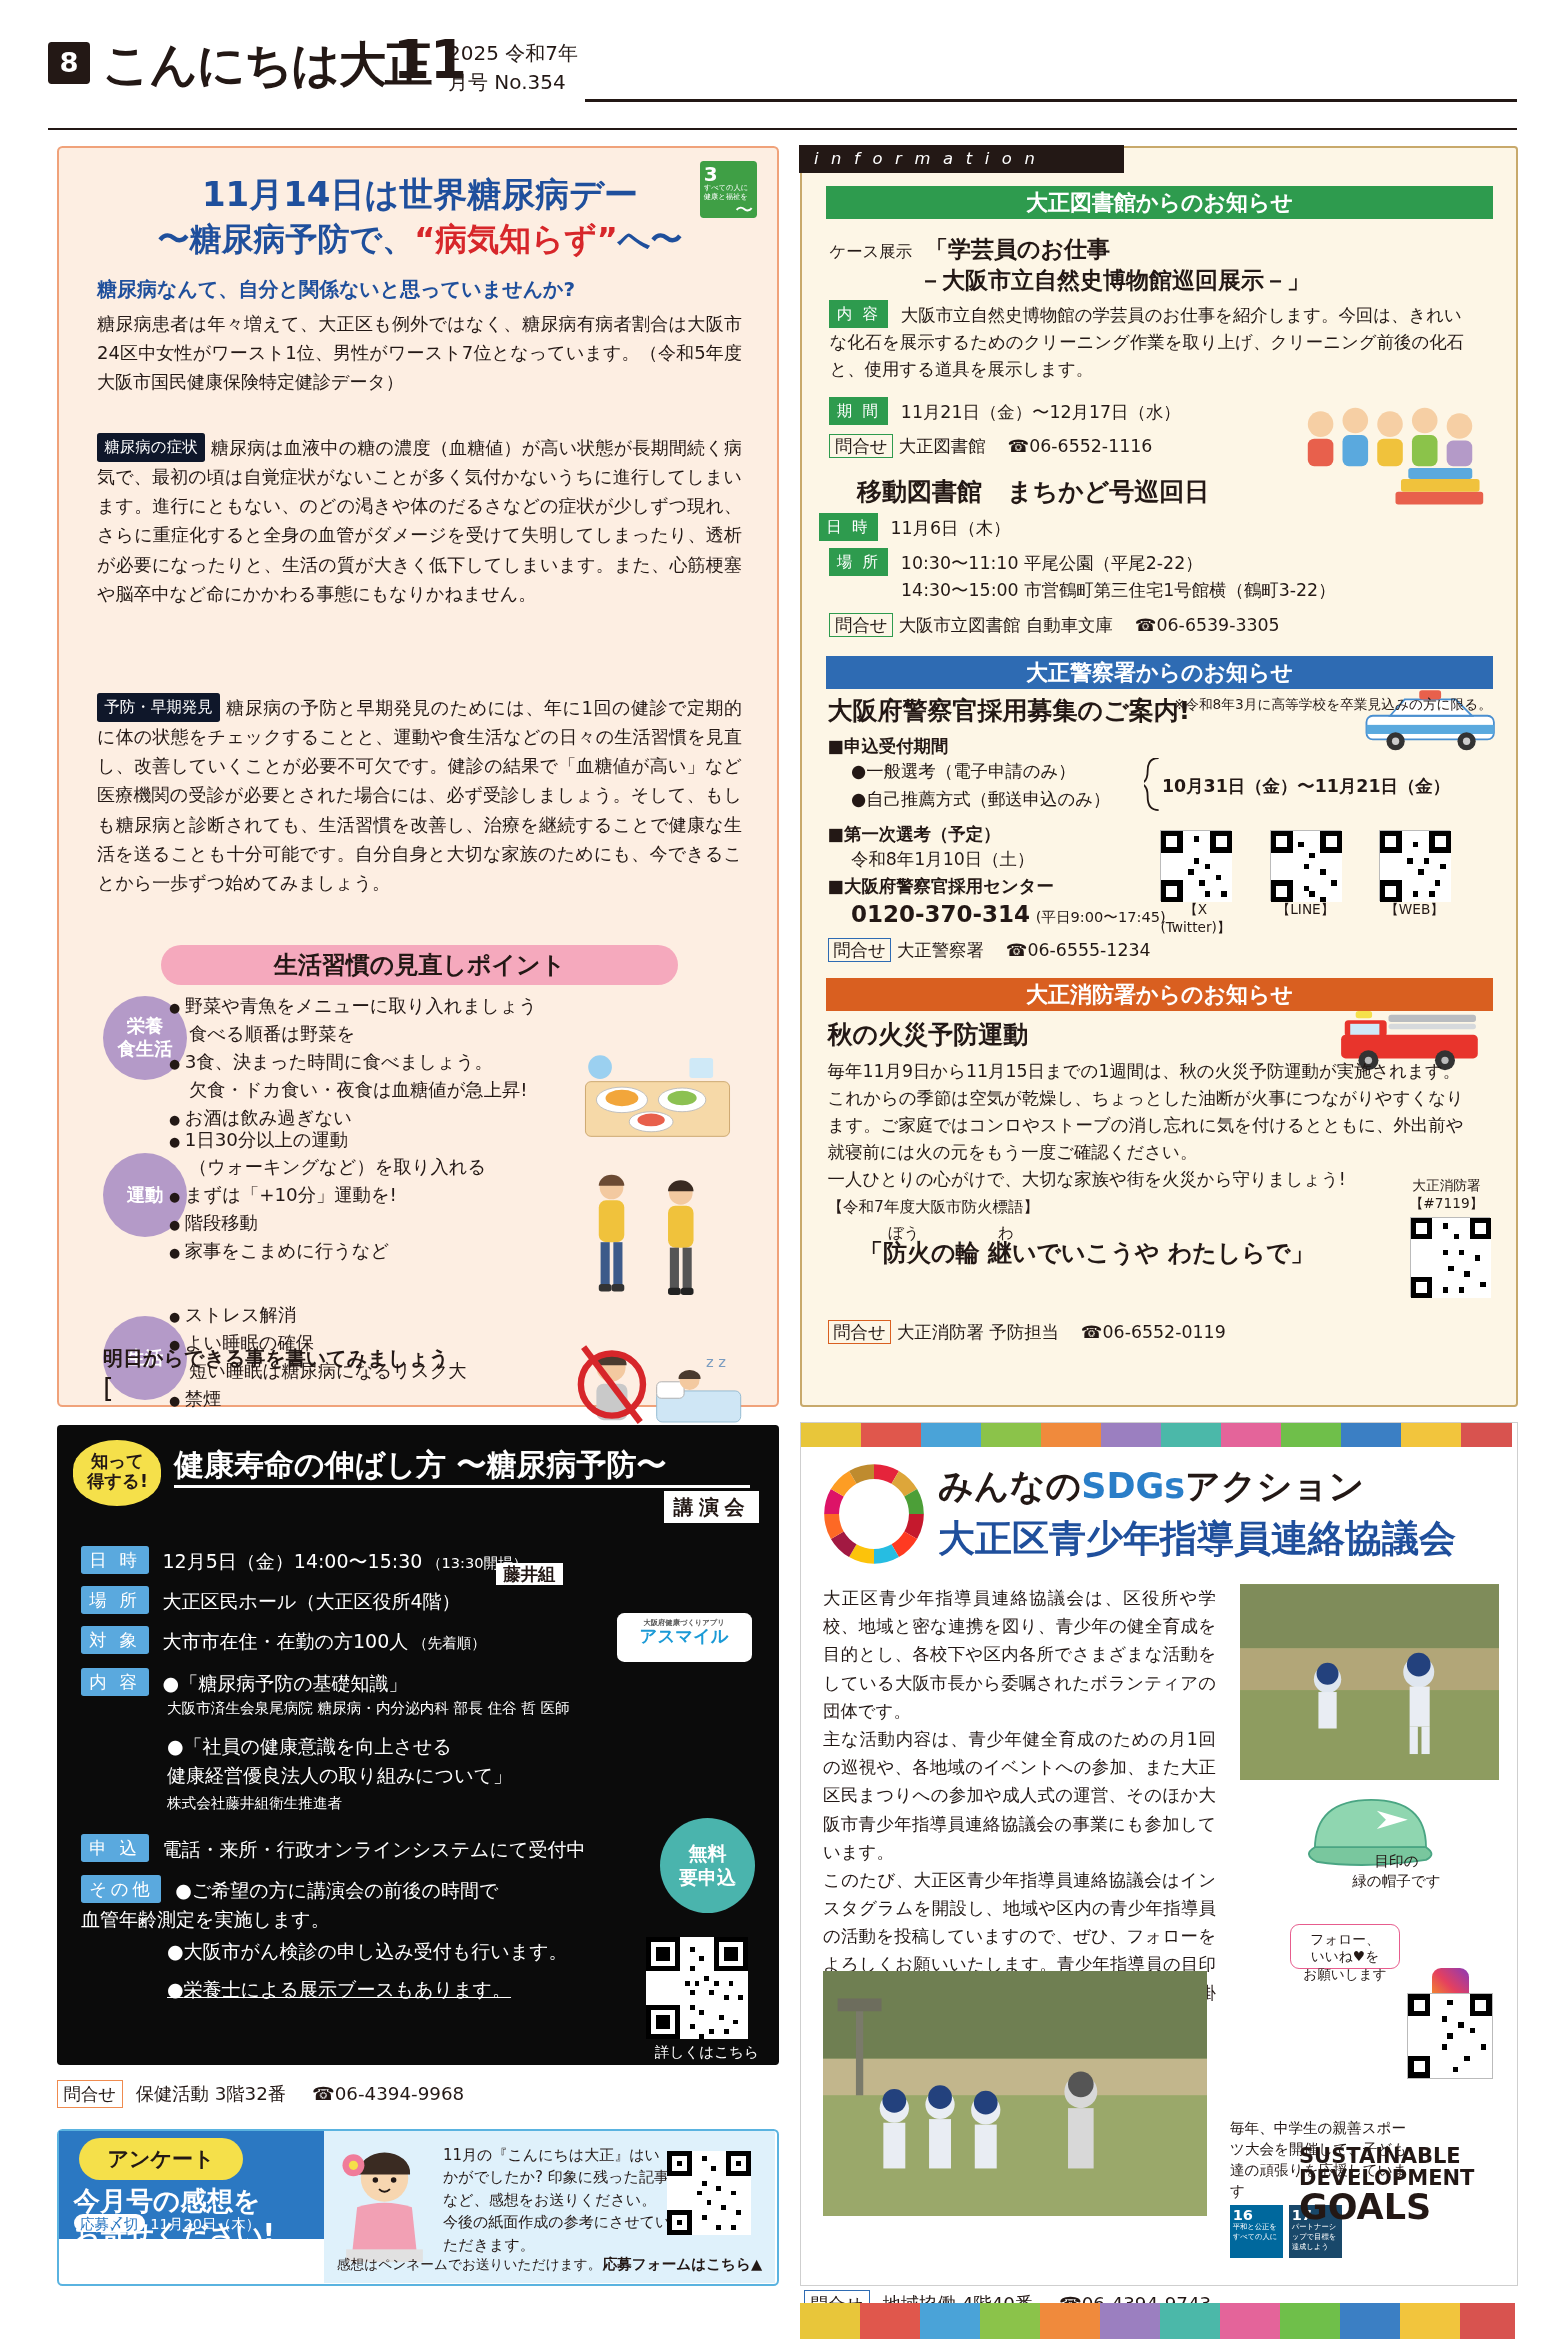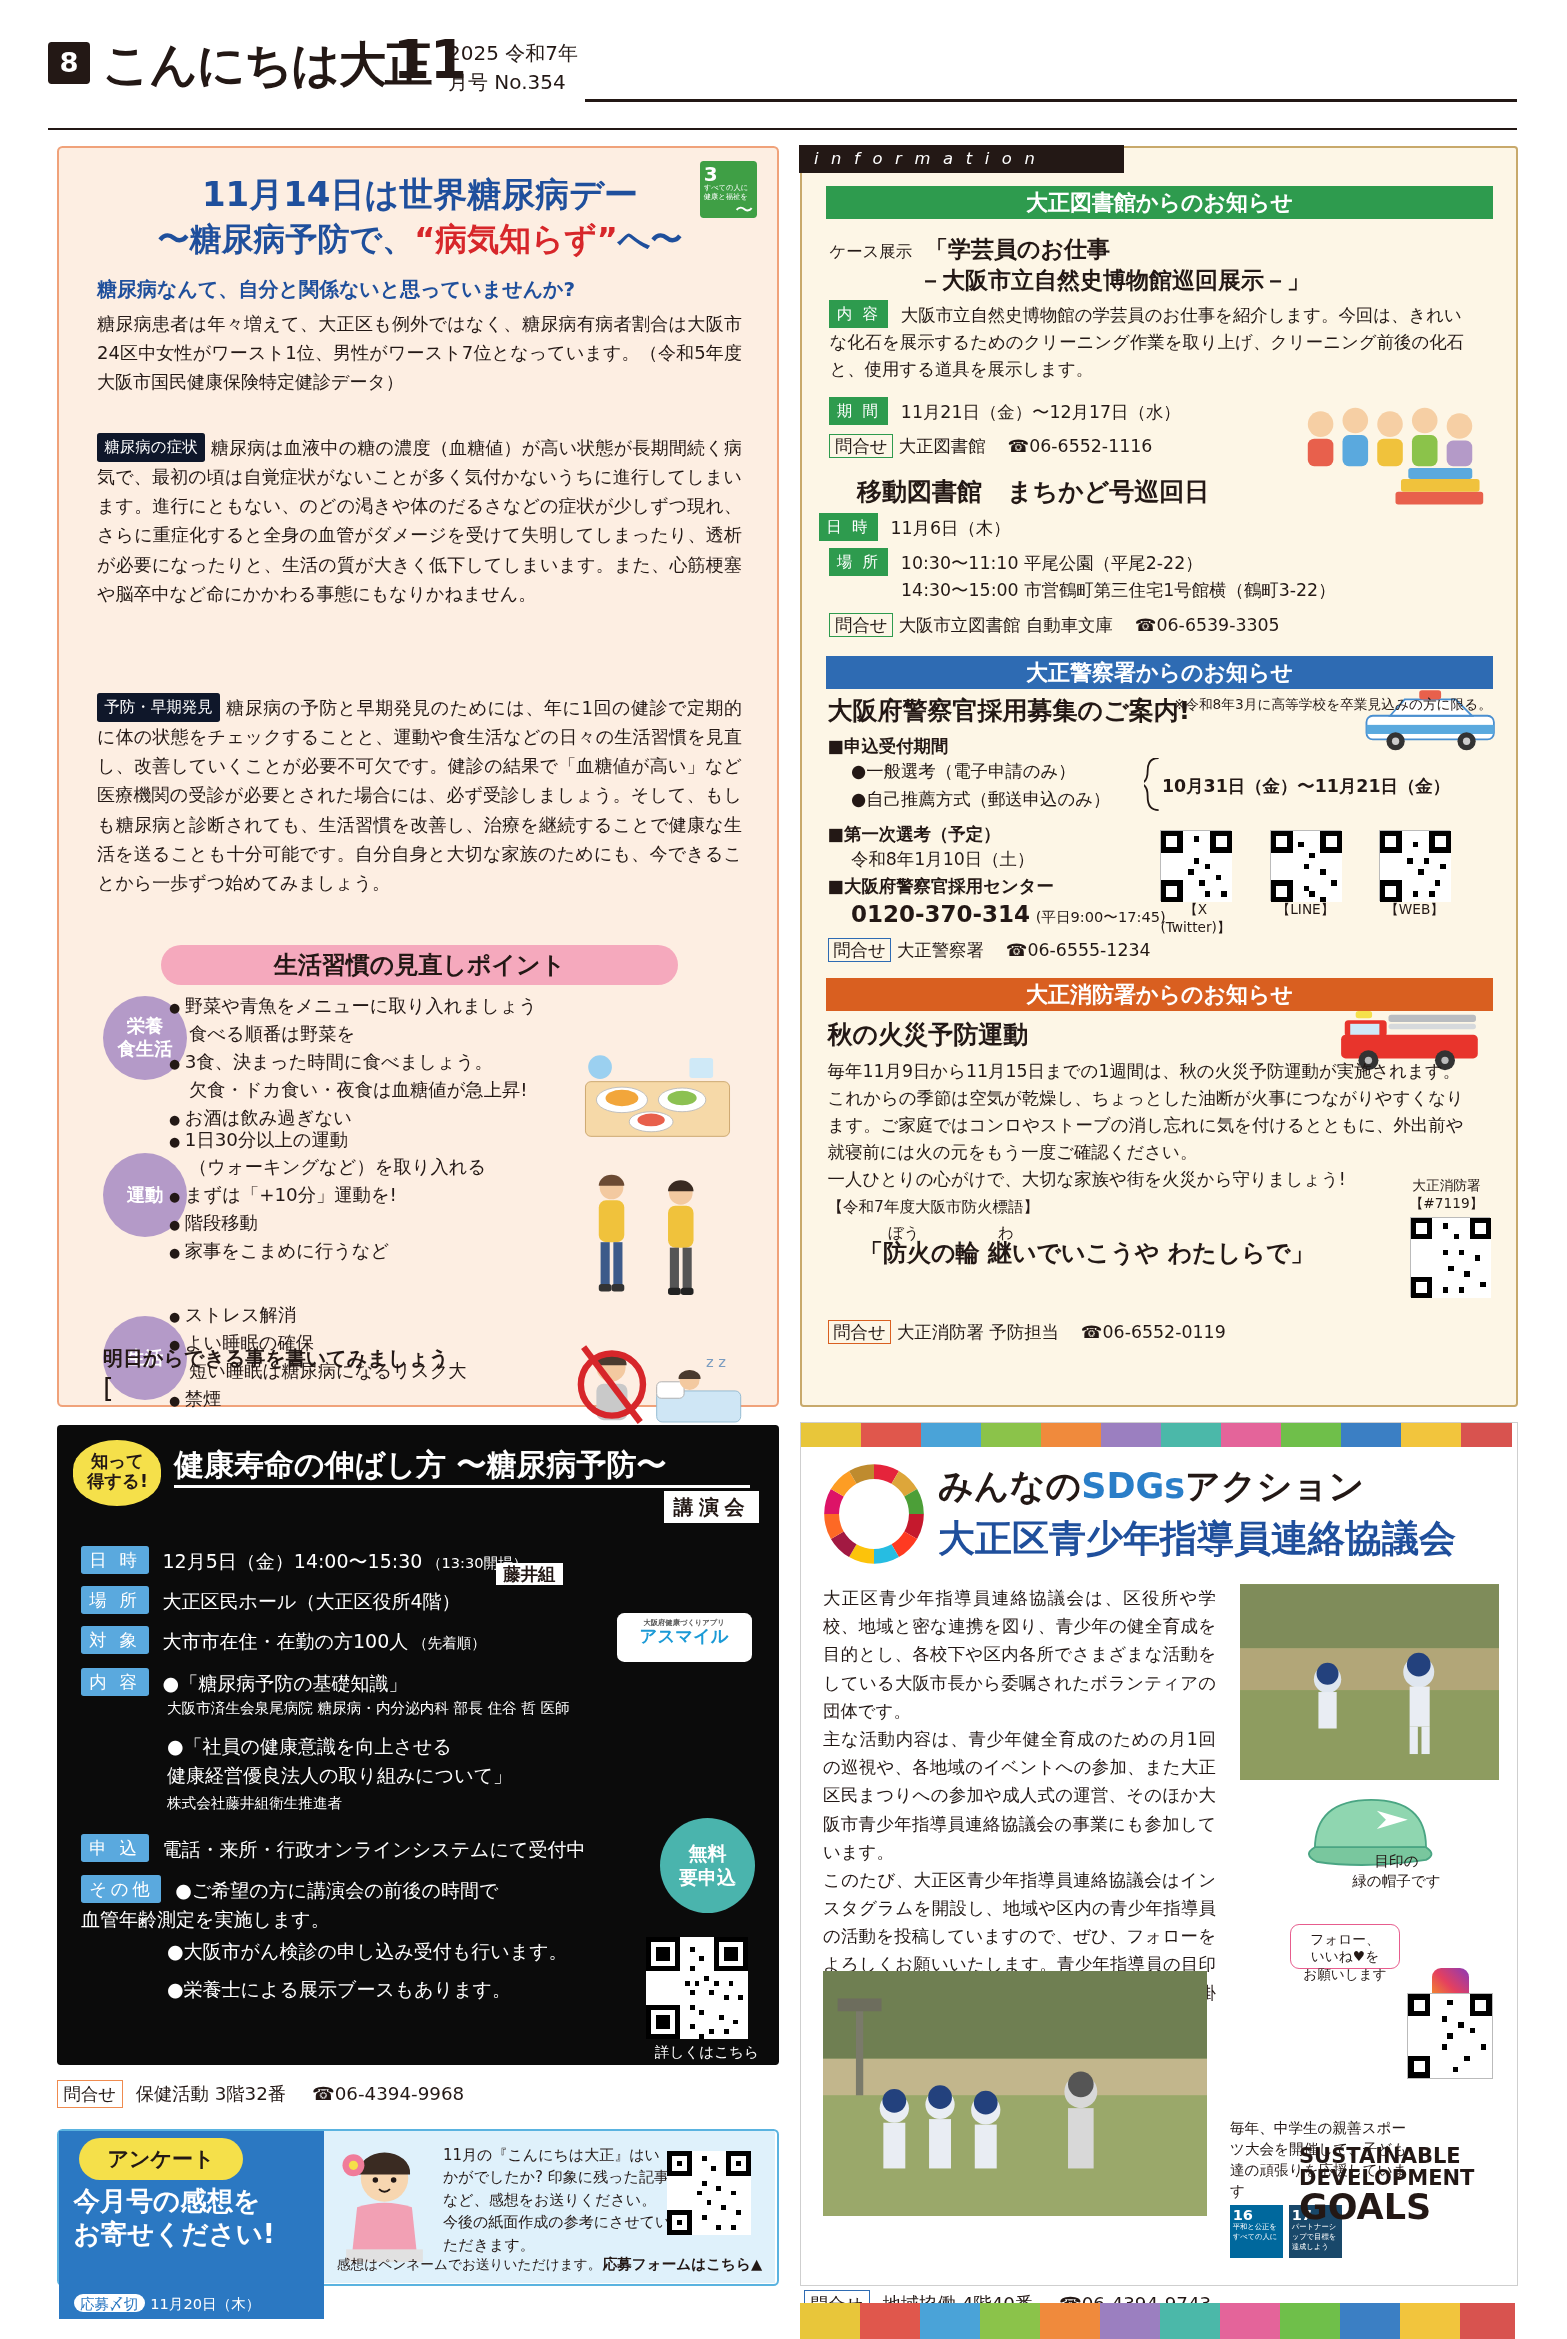--- a/index.html
+++ b/index.html
@@ -146,21 +146,21 @@
   .keybox {
     display:inline-block; border:1.8px solid #ef8b4f; color:#231815;
     font-size:17.4px; padding:0.9px 5.5px; margin-right:7.3px;
   }
 
   
   #survey {
     left:57px; top:2129px; width:722px; height:157px;
     border:2.7px solid #5ab3e0; border-radius:5.5px; background:#fff;
   }
-  #survey-left { position:absolute; left:0; top:0; width:265px; height:188px; background:#2b78c2;padding-left:40px; }
+  #survey-left { position:absolute; left:0; top:0; width:265px; height:108px; background:#2b78c2;padding-left:40px; }
   #survey-ank {
     position:absolute; left:20px; top:7.3px; width:164px; height:42px;
     background:#f5e04a; border-radius:21px; color:#231815;
     font-size:21px; font-weight:bold; text-align:center; line-height:42px;
   }
   #survey-h {
     position:absolute; left:14.6px; top:53px; color:#fff; font-size:26.5px; font-weight:bold; line-height:1.25;
   }
   #survey-deadline {
     position:absolute; left:14.6px; bottom:5.5px; font-size:14.6px; color:#fff;
@@ -459,21 +459,21 @@
     </div>
 
     <div class="lec-row" style="left:24px; top:450px; width:548px;">
       <span class="lec-key">その他</span>
       <span class="lec-val" style="white-space:pre-line;">●<span>ご希望の方に講演会の前後の時間で
 血管年齢測定を実施します。</span></span>
     </div>
     <div class="lec-row" style="left:110px; top:512px;">
       <span class="lec-val">●<span>大阪市がん検診の申し込み受付も行います。</span></span>
     </div>
-    <div class="lec-row" style="left:110px; top:550px;">
+    <div class="lec-row" style="left:110px; top:550px;text-decoration:underline;">
       <span class="lec-val">●<span>栄養士による展示ブースもあります。</span></span>
     </div>
 
     <div id="lec-qr">
       <svg width="102" height="102" viewBox="0 0 21 21" shape-rendering="crispEdges">
         <rect width="21" height="21" fill="#fff"></rect>
         <g fill="#000">
           <rect x="0" y="0" width="7" height="1"></rect>
             <rect x="0" y="6" width="7" height="1"></rect>
           <rect x="0" y="0" width="1" height="7"></rect>

